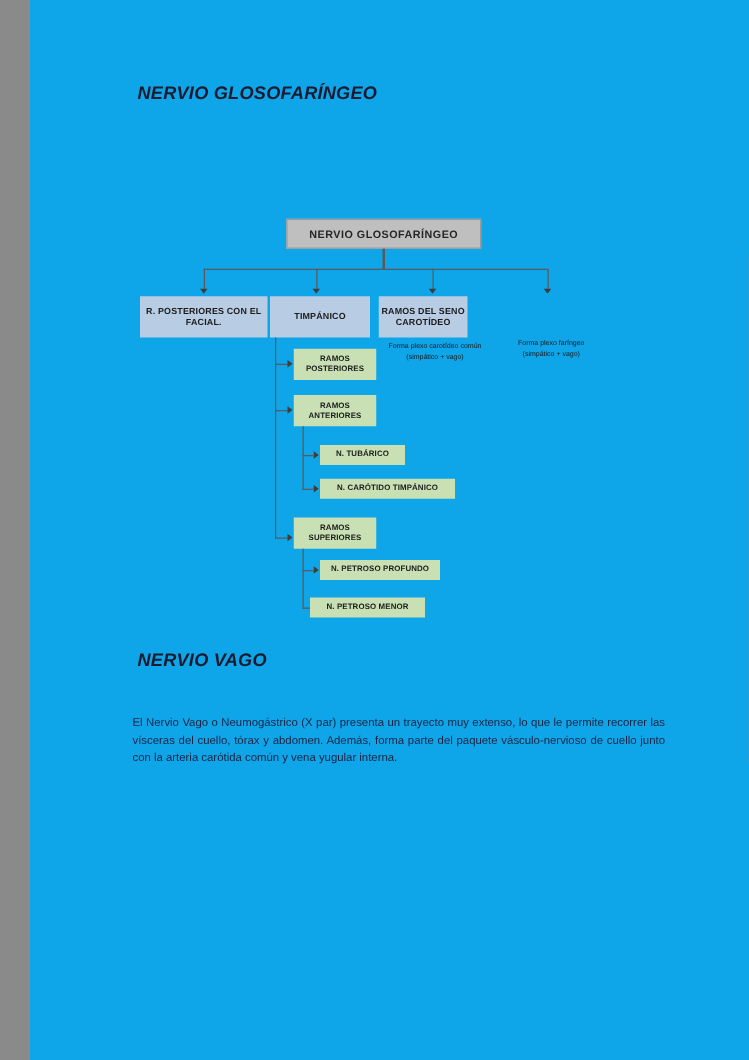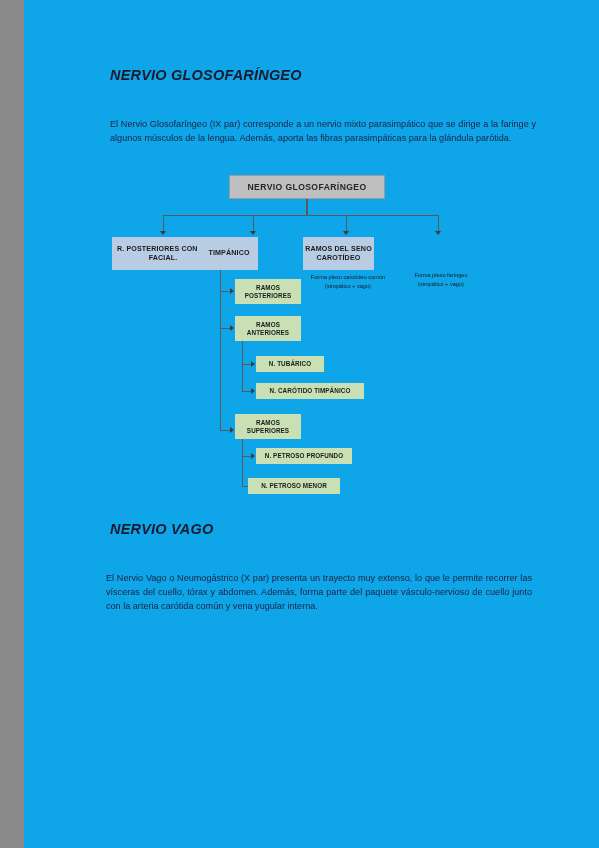--- a/index.html
+++ b/index.html
@@ -118,21 +118,20 @@
     border-left: 4.4px solid #3d3d3d;
   }
 </style>
 </head>
 <body>
 
 <div class="page">
 
   <div class="doc-heading" style="left:86px; top:67px;">NERVIO GLOSOFARÍNGEO</div>
 
-  <div class="doc-para" style="left:86px; top:117px; width:426px;">El Nervio Glosofaríngeo (IX par) corresponde a un nervio mixto parasimpático que se dirige a la faringe y algunos músculos de la lengua. Además, aporta las fibras parasimpáticas para la glándula parótida.</div>
 
   <div class="diagram">
 
     <div class="node node-root" style="left:205px; top:175px; width:156px; height:24px;">NERVIO GLOSOFARÍNGEO</div>
 
     <div class="ln ln-v" style="left:282.4px; top:199px; height:17px;"></div>
 
     <div class="ln ln-h" style="left:139px; top:215px; width:275px;"></div>
 
     <div class="ln ln-v" style="left:139px; top:215px; height:17px;"></div>
@@ -142,21 +141,21 @@
     <div class="arrow-down" style="left:226.3px; top:231px;"></div>
 
     <div class="ln ln-v" style="left:322px; top:215px; height:17px;"></div>
     <div class="arrow-down" style="left:319.3px; top:231px;"></div>
 
     <div class="ln ln-v" style="left:413.5px; top:215px; height:17px;"></div>
     <div class="arrow-down" style="left:410.8px; top:231px;"></div>
 
     <div class="node node-blue" style="left:88px; top:237px; width:102px; height:33px;">R. POSTERIORES CON EL FACIAL.</div>
 
-    <div class="node node-blue" style="left:176px; top:237px; width:58px; height:33px;">TIMPÁNICO</div>
+    <div class="node node-blue" style="left:192px; top:237px; width:80px; height:33px;">TIMPÁNICO</div>
 
     <div class="node node-blue" style="left:279px; top:237px; width:71px; height:33px;">RAMOS DEL SENO CAROTÍDEO</div>
 
 
     <div class="annot" style="left:286px; top:273px; width:76px;">Forma plexo carotídeo común (simpático + vago)</div>
 
     <div class="annot" style="left:381px; top:271px; width:72px;">Forma plexo faríngeo (simpático + vago)</div>
 
     <div class="ln ln-v" style="left:196px; top:270px; height:161px;"></div>
 

